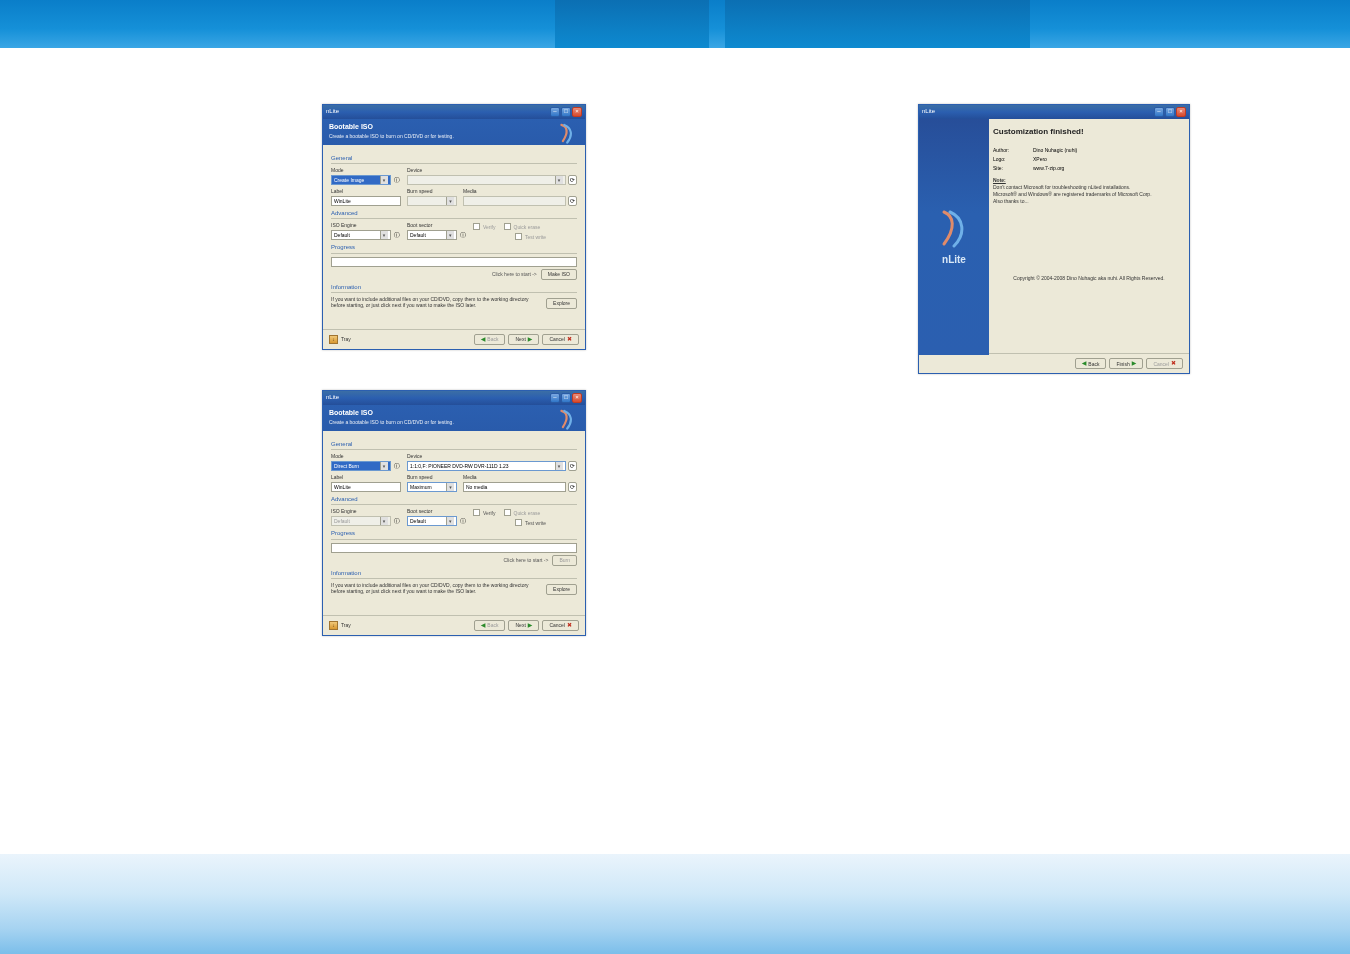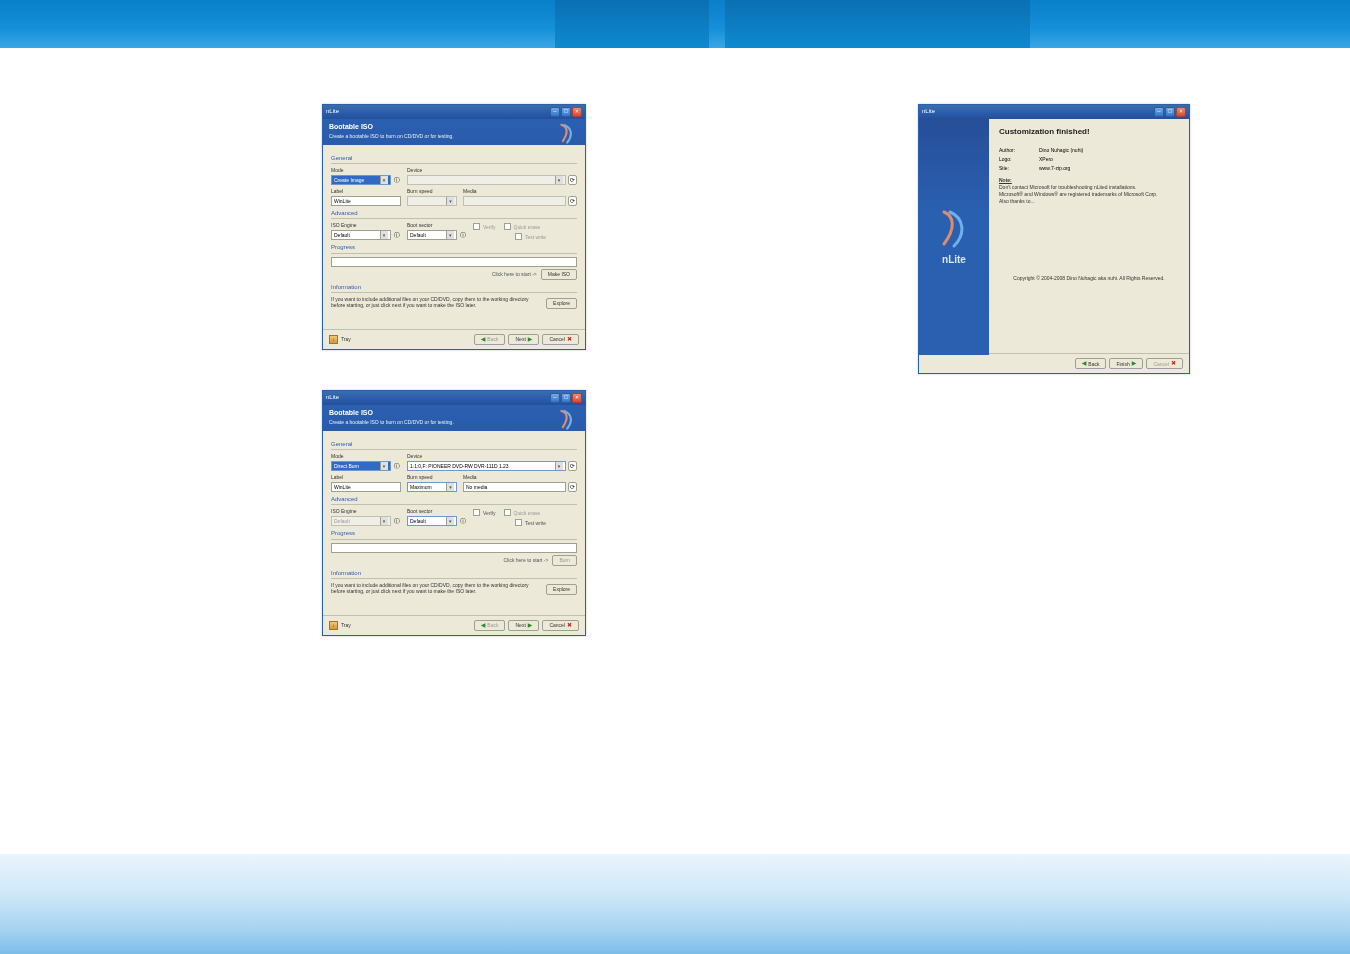--- a/index.html
+++ b/index.html
@@ -217,21 +217,21 @@
     text-align: center;
   }
   .sidebar .brand-icon {
     width: 40px; height: 40px;
     margin: 0 auto 4px;
   }
   .sidebar .brand-name { font-size: 10px; font-weight: bold; }
   .win.finish .content {
     margin-left: 70px;
     background: #ece9d8;
-    padding: 8px 10px;
+    padding: 8px 4px;
     min-height: 234px;
   }
   .win.finish .h2 { font-size: 8px; font-weight: bold; margin-bottom: 10px; color: #222; }
   .kv { display: flex; font-size: 5px; margin-bottom: 3px; }
   .kv .k { width: 40px; }
   .win.finish .note { font-size: 5px; margin-top: 6px; line-height: 1.4; color: #333; }
   .win.finish .note .nb { font-weight: bold; text-decoration: underline; }
   .win.finish .copy { text-align: center; font-size: 5px; margin-top: 70px; color: #333; }
   .win.finish .footer { margin-left: 0; }
 

